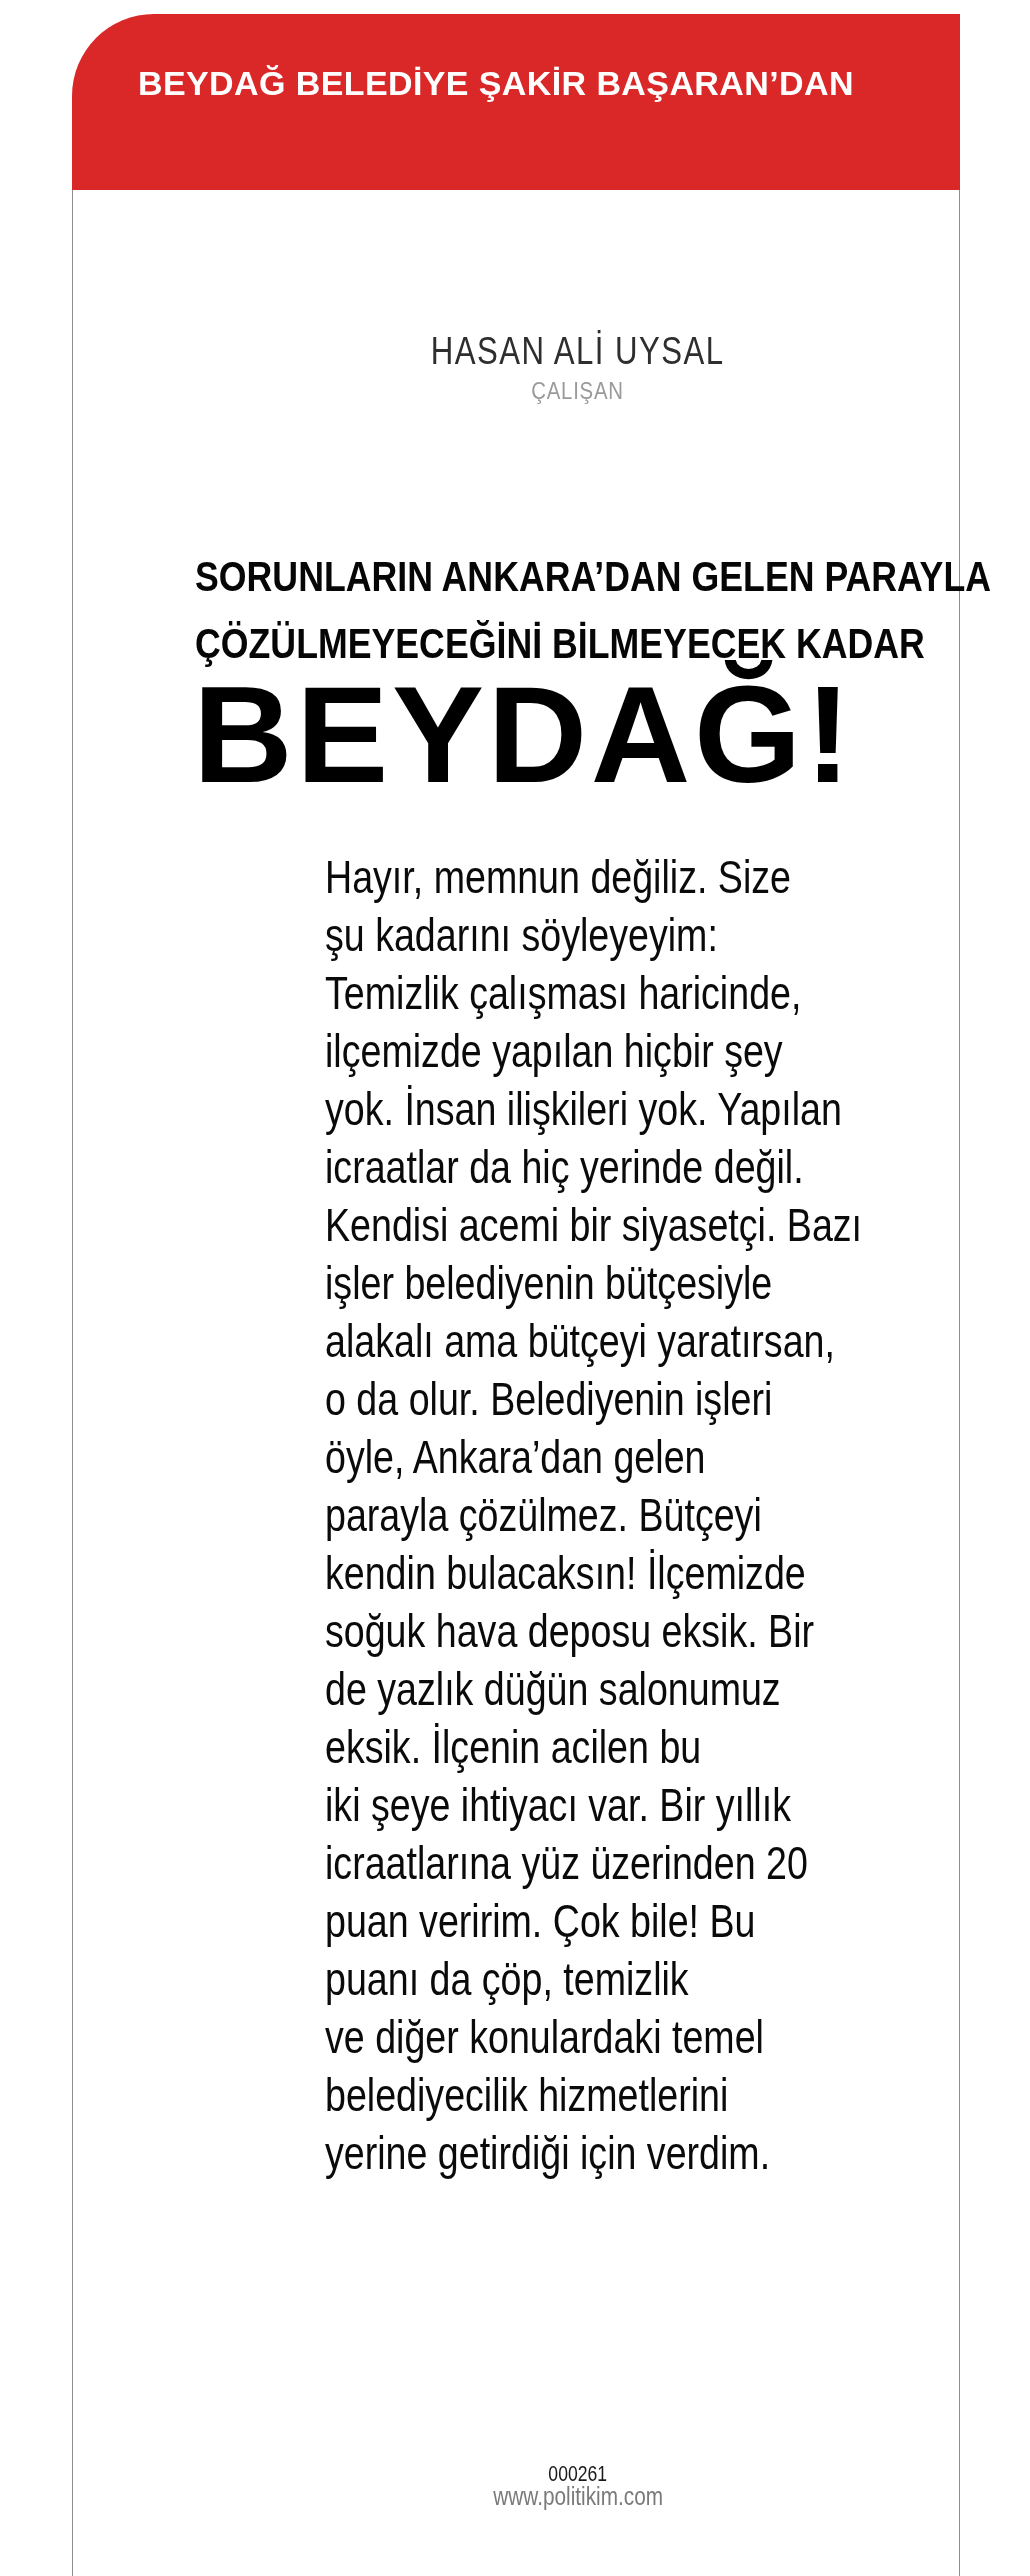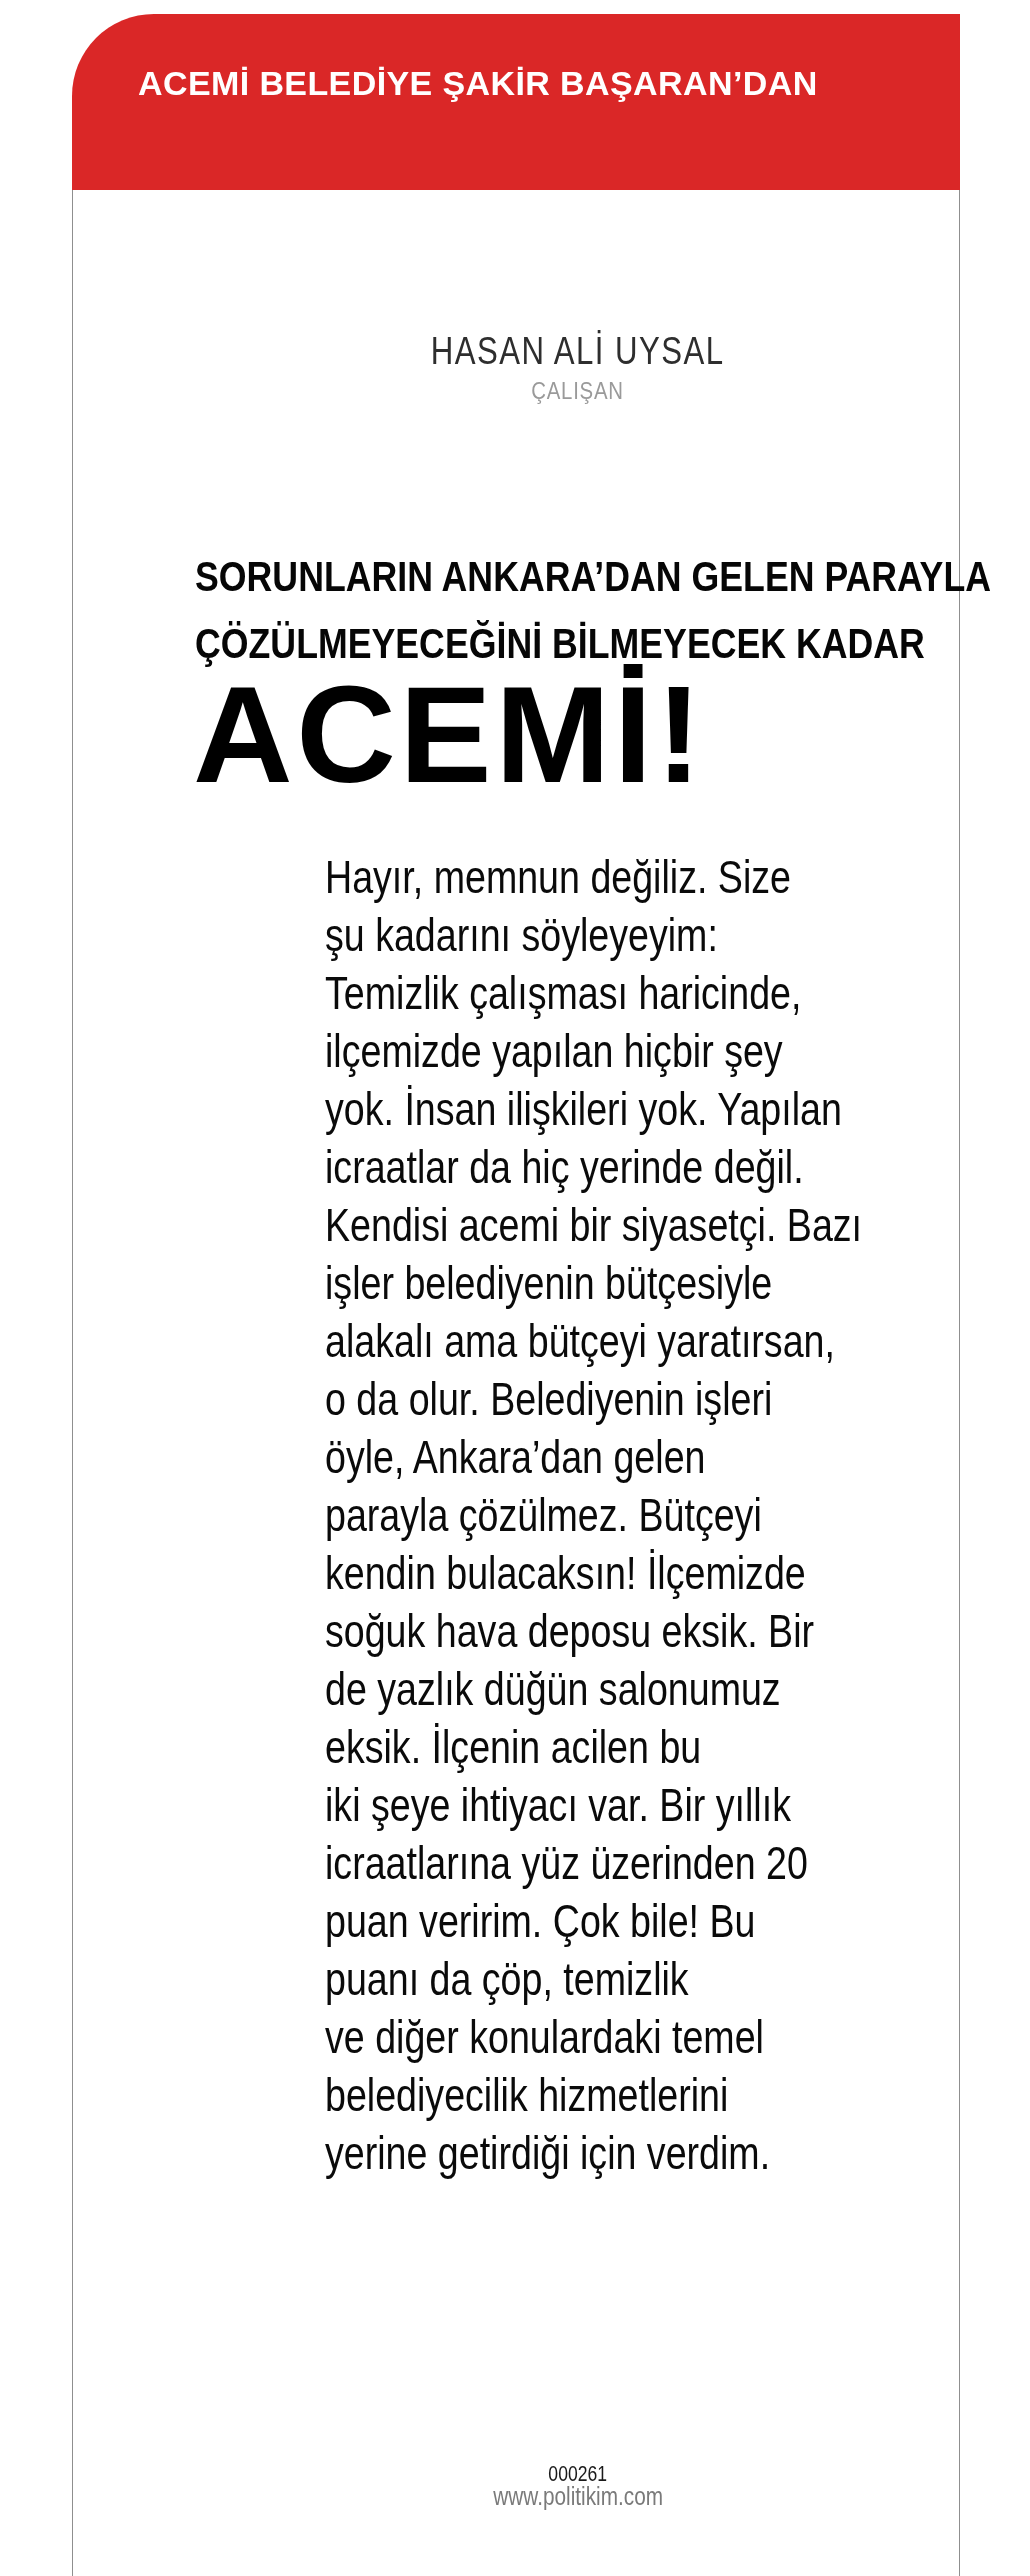--- a/index.html
+++ b/index.html
@@ -53,38 +53,38 @@
 
   #footer-id{top:2460px;font-size:22px;line-height:27px;color:#1a1a1a;}
   #footer-id .squeeze{display:inline-block;transform:scaleX(0.80);transform-origin:center top;}
   #footer-site{top:2483px;font-size:26px;line-height:27px;color:#7a7a7a;}
   #footer-site .squeeze{display:inline-block;transform:scaleX(0.80);transform-origin:center top;}
 </style>
 </head>
 <body>
 
 <div id="red-header" class="abs">
-  <div>ACEMİ BELEDİYE ŞAKİR BAŞARAN’DAN</div>
+  <div>BEYDAĞ BELEDİYE ŞAKİR BAŞARAN’DAN</div>
 </div>
 
 <div id="card" class="abs"></div>
 
 <div id="person-name" class="abs center-band">
   <span class="squeeze">HASAN ALİ UYSAL</span>
 </div>
 <div id="person-role" class="abs center-band">
   <span class="squeeze">ÇALIŞAN</span>
 </div>
 
 <div id="headline" class="abs">
   <div>SORUNLARIN ANKARA’DAN GELEN PARAYLA</div>
   <div>ÇÖZÜLMEYECEĞİNİ BİLMEYECEK KADAR</div>
 </div>
 
-<div id="headline-emphasis" class="abs">ACEMİ!</div>
+<div id="headline-emphasis" class="abs">BEYDAĞ!</div>
 
 <div id="quote" class="abs">
     <div>Hayır, memnun değiliz. Size</div>
     <div>şu kadarını söyleyeyim:</div>
     <div>Temizlik çalışması haricinde,</div>
     <div>ilçemizde yapılan hiçbir şey</div>
     <div>yok. İnsan ilişkileri yok. Yapılan</div>
     <div>icraatlar da hiç yerinde değil.</div>
     <div>Kendisi acemi bir siyasetçi. Bazı</div>
     <div>işler belediyenin bütçesiyle</div>

